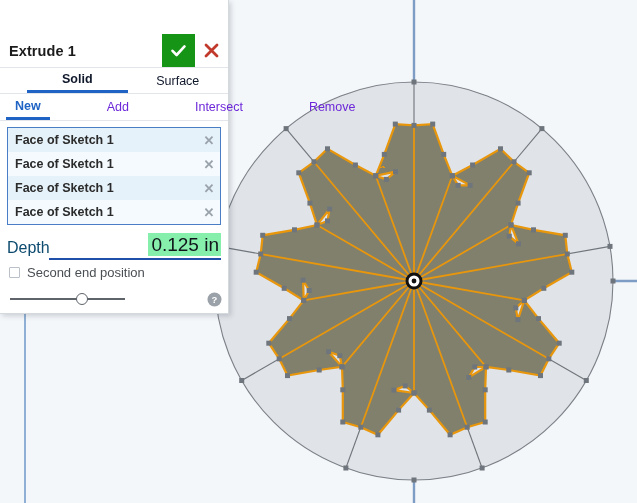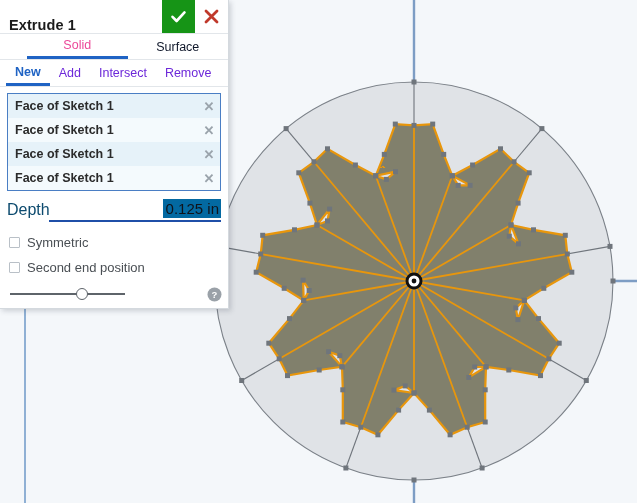--- a/index.html
+++ b/index.html
@@ -23,23 +23,24 @@
     position:absolute;left:0;top:0;width:229px;
     background:#ffffff;
     border:1px solid #d4d9de;
     border-left:none;border-top:none;
     box-shadow:2px 2px 5px rgba(60,70,85,.22);
     box-sizing:border-box;
   }
 
   
   .pnl-head{
-    height:33px;display:flex;align-items:flex-end;
+    height:33px;display:flex;align-items:center;
     border-bottom:1px solid #e2e6ea;
     background:#fff;
+    margin-top:34px;
   }
   .pnl-title{
     flex:1;padding-left:9px;
     font-size:14.5px;font-weight:bold;color:#1b1b1b;
     letter-spacing:.1px;
   }
   .btn-ok{
     width:33px;height:33px;background:#169416;
     display:flex;align-items:center;justify-content:center;
     cursor:pointer;
@@ -54,27 +55,27 @@
   
   .tabs1{
     display:flex;height:25px;border-bottom:1px solid #e2e6ea;background:#fff;
   }
   .tabs1 .tab{
     flex:1;display:flex;align-items:center;justify-content:center;
     font-size:12.5px;color:#0f172a;cursor:pointer;
     box-sizing:border-box;
   }
   .tabs1 .tab.active{
-    color:#ec4899;font-weight:normal;border-bottom:3px solid #1f63c4;margin-left:27px;
+    color:#0f172a;font-weight:bold;border-bottom:3px solid #1f63c4;margin-left:27px;
   }
 
   
   .tabs2{
     display:flex;height:26px;align-items:stretch;
-    border-bottom:1px solid #e2e6ea;background:#fff;padding-left:6px;
+    border-bottom:1px solid #e2e6ea;background:#fff;padding-left:6px;gap:48px;
   }
   .tabs2 .tab{
     padding:0 9px;display:flex;align-items:center;
     font-size:12.5px;color:#6d28d9;cursor:pointer;box-sizing:border-box;
   }
   .tabs2 .tab.active{
     color:#1f63c4;font-weight:bold;border-bottom:3px solid #1f63c4;
   }
 
   
@@ -117,21 +118,21 @@
   }
   .depth-lbl{
     font-size:16px;color:#0c4a6e;padding-bottom:3px;width:42px;
   }
   .depth-box{
     flex:1;border-bottom:2px solid #1f4fa8;
     text-align:right;padding-bottom:2px;
     position:relative;cursor:text;
   }
   .depth-box .v{
-    font-size:15px;color:#10131a;background:#0369a1;padding:1px 2px 1px 3px;
+    font-size:19px;color:#10131a;background:#86efac;padding:1px 2px 1px 3px;
   }
 
   
   .chk-row{
     height:25px;display:flex;align-items:center;
     padding-left:9px;font-size:13px;color:#4a4f54;cursor:pointer;
   }
   .chk{
     width:11px;height:11px;border:1px solid #b9c0c7;background:#fff;
     margin-right:7px;box-sizing:border-box;border-radius:1px;
@@ -366,24 +367,20 @@
   </div>
 
 
   <div class="depth-row">
     <div class="depth-lbl">Depth</div>
     <div class="depth-box">
       <span class="v">0.125 in</span>
     </div>
   </div>
 
-  <div class="chk-row" style="margin-top:8px;">
-    <span class="chk"></span>
-    <span>Symmetric</span>
-  </div>
   <div class="chk-row">
     <span class="chk"></span>
     <span>Second end position</span>
   </div>
 
   <div class="foot">
     <div class="slider">
       <div class="track"></div>
       <div class="knob"></div>
     </div>

